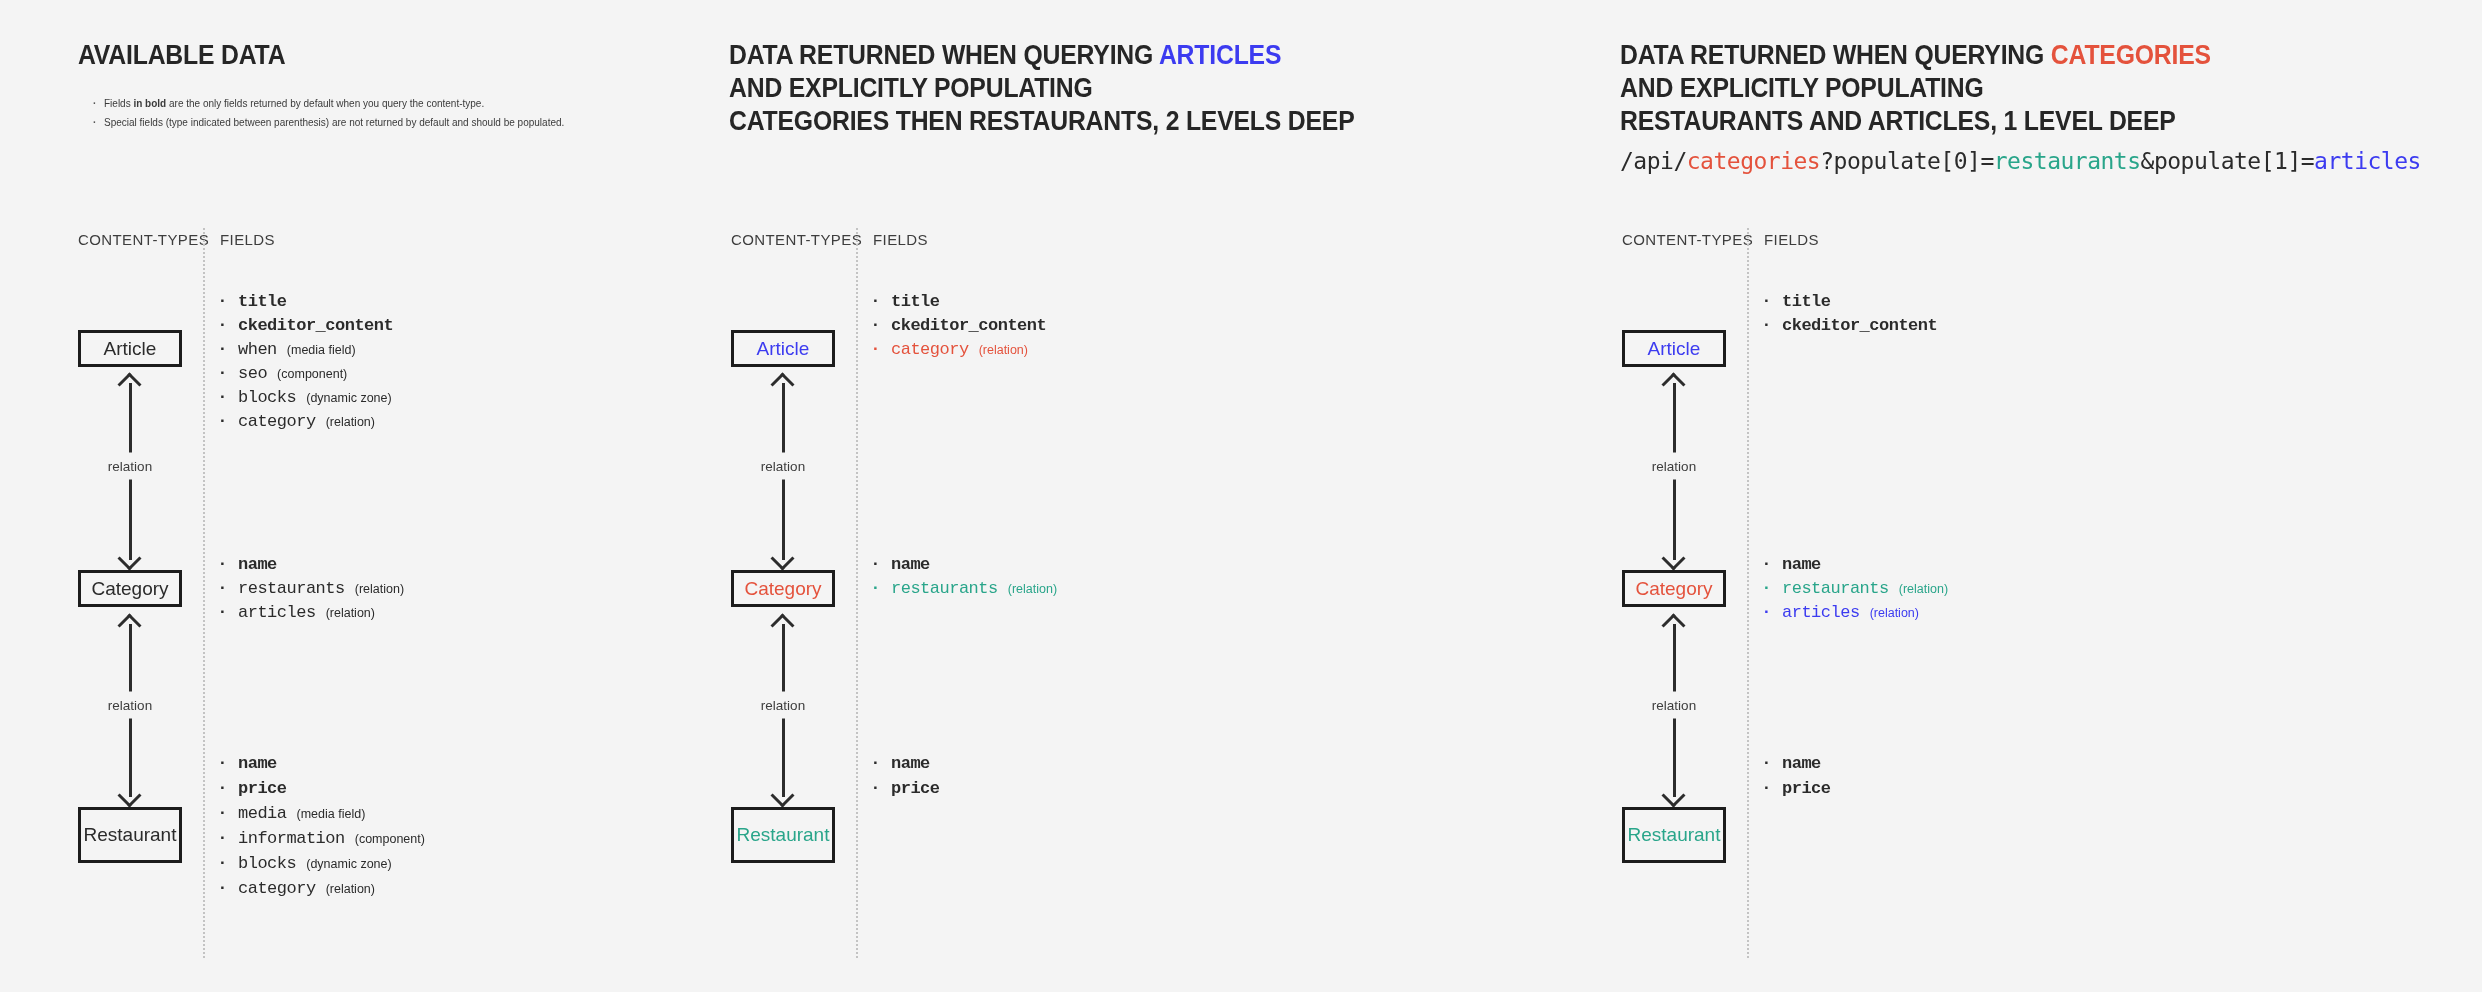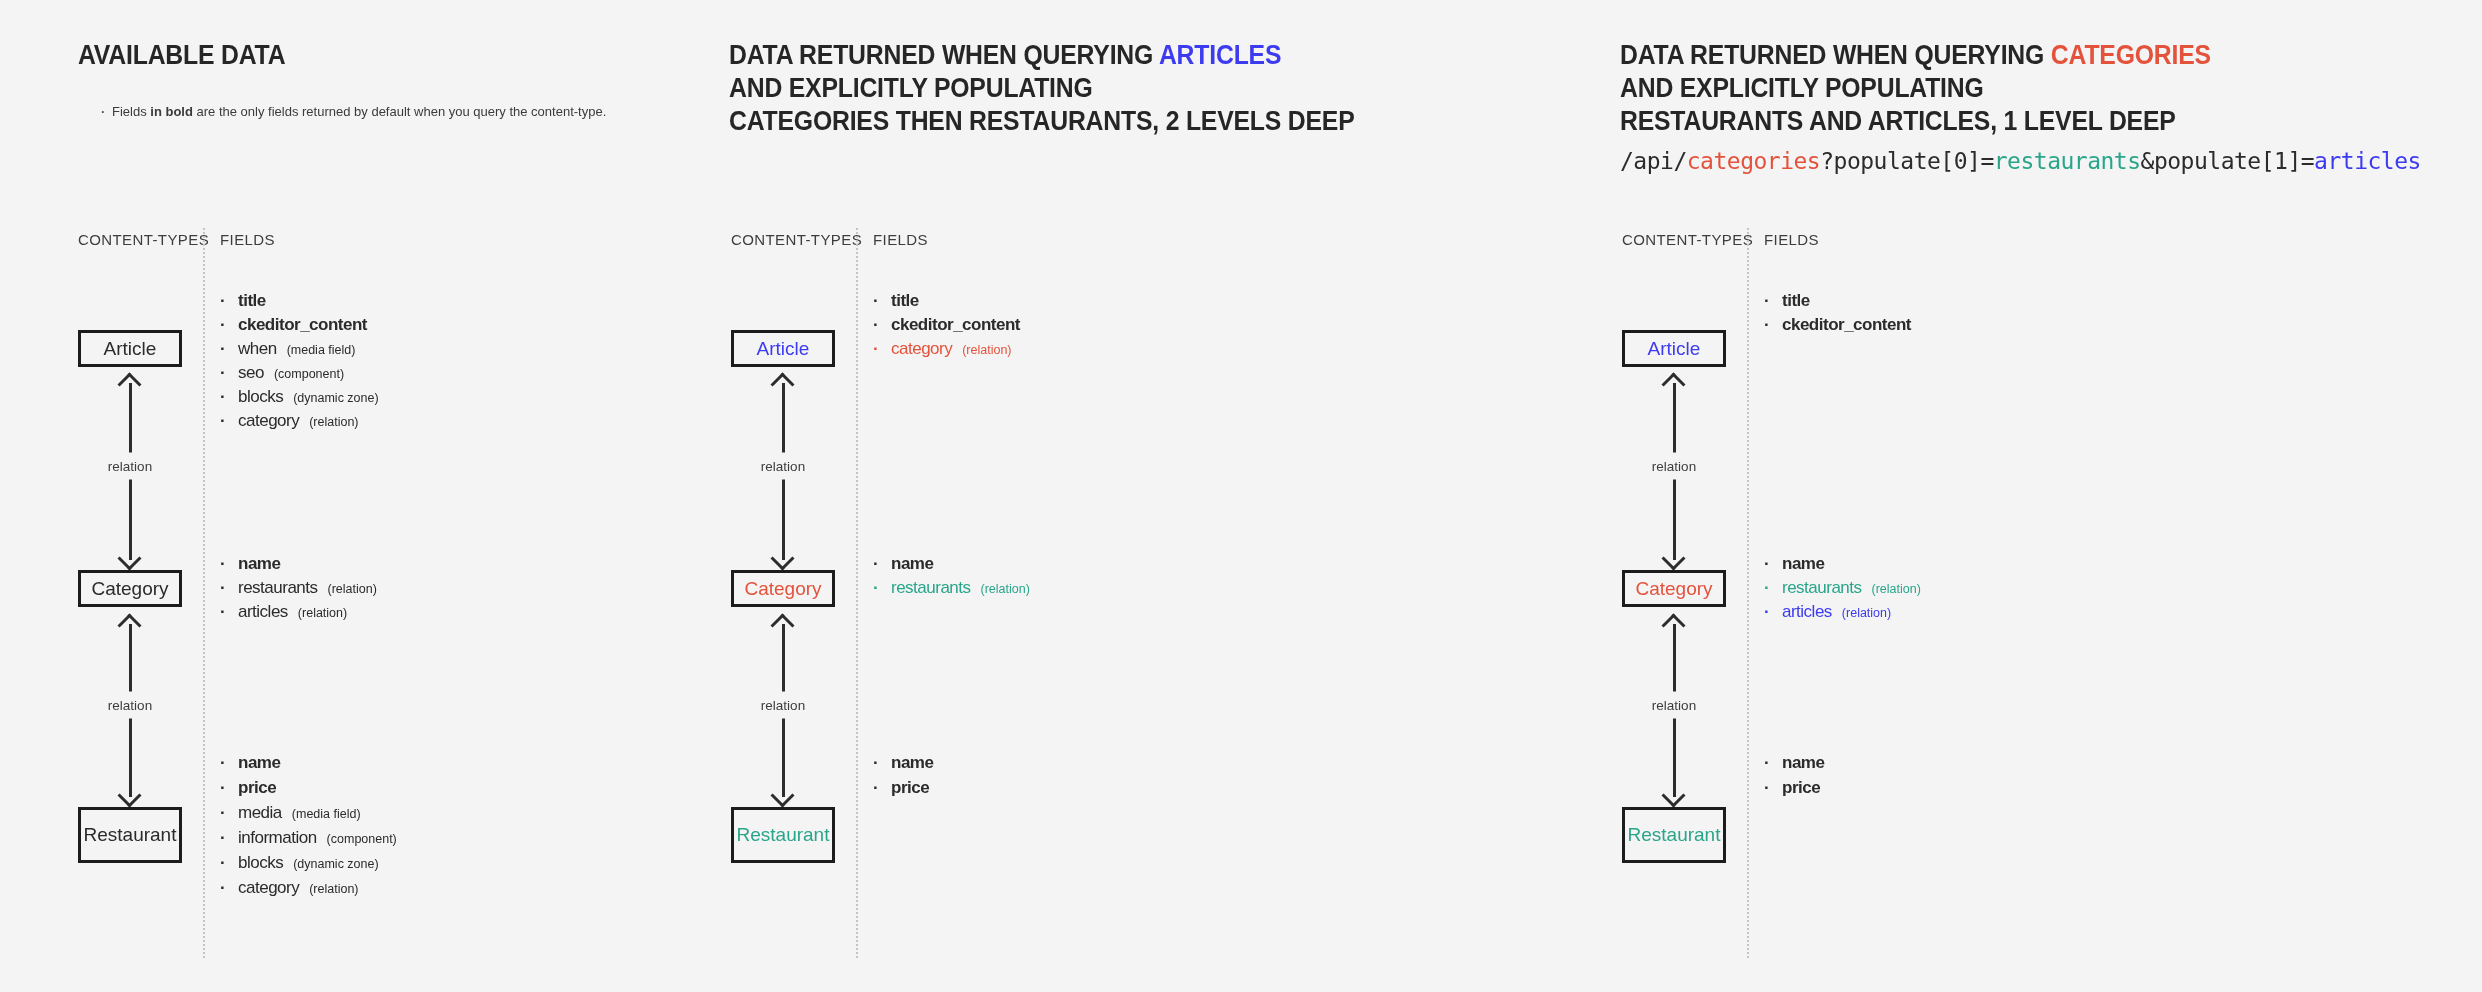--- a/index.html
+++ b/index.html
@@ -17,22 +17,22 @@
   #panel-available{left:76px;width:665px}
   #panel-articles{left:729px;width:885px}
   #panel-categories{left:1620px;width:860px}
 
   
   .panel-title{position:absolute;left:0;top:38px;transform:scaleX(.9);transform-origin:0 0}
   #panel-available .panel-title{left:2px}
   .t-line{font-size:27.5px;line-height:33px;font-weight:700;color:#262626;letter-spacing:-.2px;white-space:nowrap}
 
   
-  .notes{position:absolute;left:8px;top:86px;margin:16px;padding:0;list-style:none;
-         width:480px;font-size:13px;line-height:19px;color:#3b3b3b}
+  .notes{position:absolute;left:8px;top:86px;margin:8px;padding:0;list-style:none;
+         width:480px;font-size:10px;line-height:19px;color:#3b3b3b}
   .notes li{position:relative;padding-left:12px}
   .notes li.nw{white-space:nowrap}
   .notes li::before{content:"\00B7";position:absolute;left:1px;top:0;font-weight:700;color:#555}
 
   
   .code{position:absolute;left:0;top:146px;font-family:"DejaVu Sans Mono",monospace;
         font-size:23px;line-height:30px;white-space:nowrap;letter-spacing:-.5px}
 
   
   .col-label{position:absolute;top:231px;font-size:15px;letter-spacing:.4px;color:var(--muted);white-space:nowrap}
@@ -61,39 +61,40 @@
 
   
   .fields{position:absolute;left:144px;white-space:nowrap}
   .fields.fa{top:291px}
   .fields.fc{top:554px}
   .fields.fr{top:753px}
   .fields.fa .field,.fields.fc .field{height:24px}
   .fields.fr .field{height:25px}
   .field{display:flex;align-items:baseline}
   .field::before{content:"\00B7";width:18px;flex:0 0 18px;font-size:17px;font-weight:700}
-  .fname{font-family:Liberation Sans, sans-serif;font-size:17px;letter-spacing:-.5px}
+  .fname{font-family:Liberation Mono, monospace;font-size:17px;letter-spacing:-.5px}
   .ftype{font-size:12.5px;margin-left:10px}
 
   
   .c-dark{color:var(--ink)}
   .c-blue{color:var(--blue)}
   .c-red{color:var(--red)}
   .c-teal{color:var(--teal)}
   .c-bold .fname{font-weight:700}
 </style>
 </head>
 <body>
 
 <section class="panel" id="panel-available">
   <div class="panel-title">
     <div class="t-line">AVAILABLE DATA</div>
   </div>
   <ul class="notes">
     <li class="nw"><span>Fields </span><b>in bold</b><span> are the only fields returned by default when you query the content-type.</span></li>
+    <li><span>Special fields (type indicated between parenthesis) are not returned by default and should be populated.</span></li>
   </ul>
 
   <span class="col-label ct">CONTENT-TYPES</span>
   <span class="col-label f">FIELDS</span>
   <div class="divider"></div>
 
   <div class="ct-box article c-dark">Article</div>
   <div class="arrow a1">
     <i class="chev up"></i>
     <i class="line"></i>

